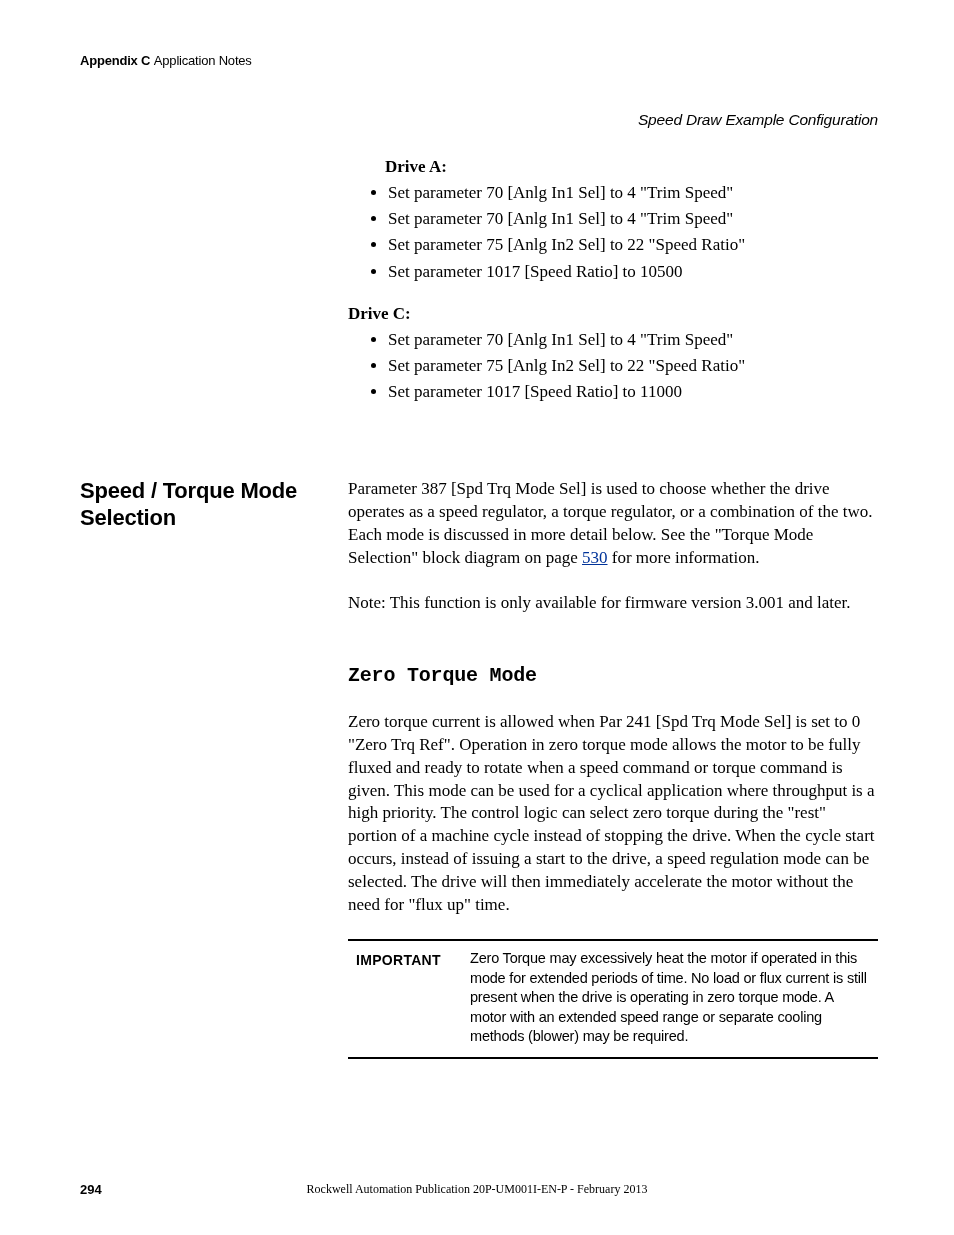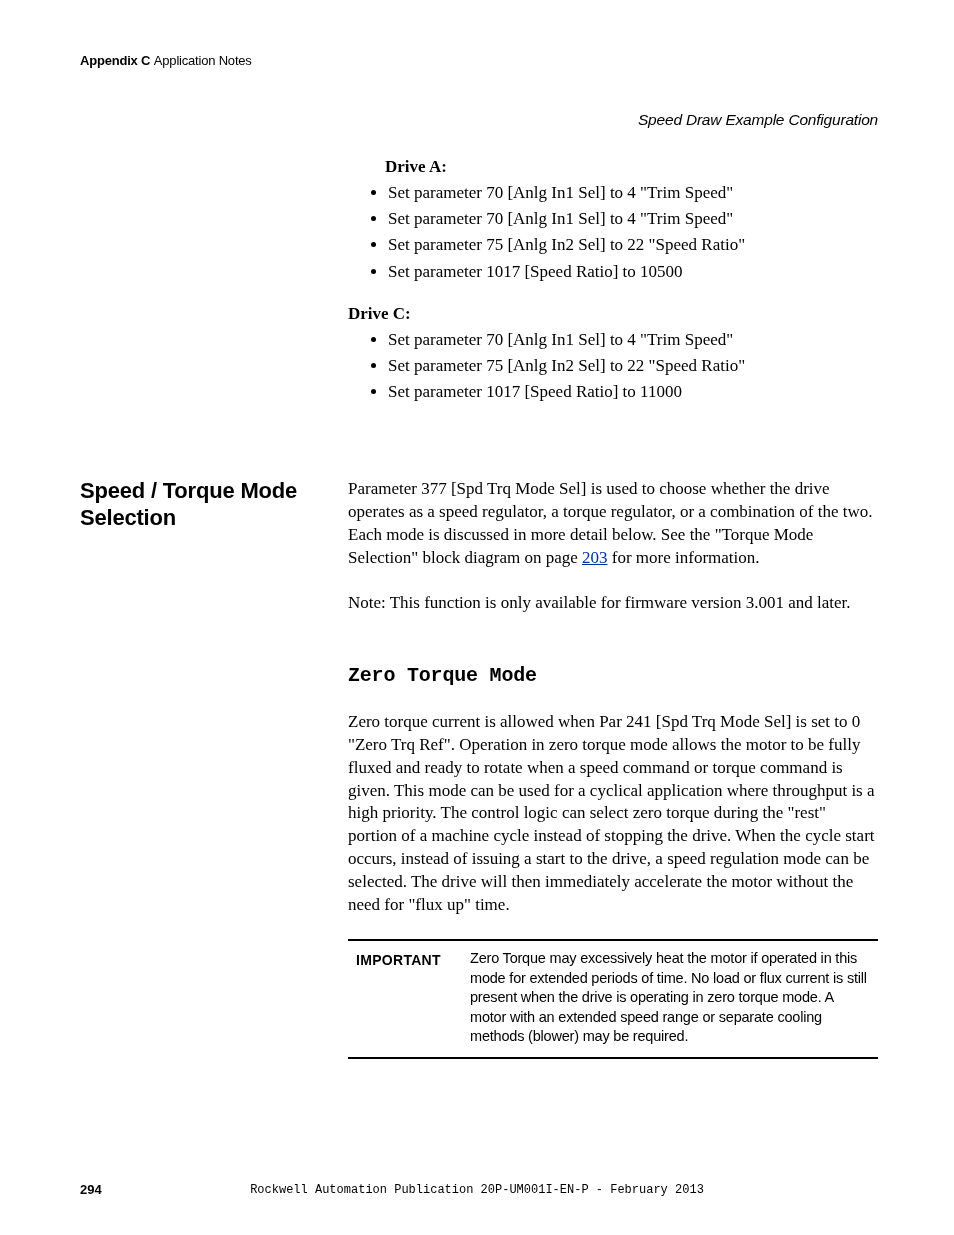--- a/index.html
+++ b/index.html
@@ -123,21 +123,21 @@
     position: absolute;
     bottom: 38px;
     left: 80px;
     font-family: "Helvetica Neue", Helvetica, Arial, sans-serif;
     font-weight: 700;
     font-size: 13px;
   }
   .footer-pub {
     position: absolute;
     bottom: 38px;
-    font-family: Liberation Mono, monospace;
+    font-family: Liberation Serif, serif;
     font-size: 12px;
     width: 954px;
     text-align: center;
     left: 0;
   }
 </style>
 </head>
 <body>
 
 <div class="page">
@@ -165,21 +165,21 @@
       <li>Set parameter 70 [Anlg In1 Sel] to 4 "Trim Speed"</li>
       <li>Set parameter 75 [Anlg In2 Sel] to 22 "Speed Ratio"</li>
       <li>Set parameter 1017 [Speed Ratio] to 11000</li>
     </ul>
   </div>
 
   <div class="side-heading" style="top:478px;">Speed / Torque Mode Selection</div>
 
   <div class="body-col" style="top:478px;">
     <div class="para">
-      <span>Parameter 377 [Spd Trq Mode Sel] is used to choose whether the drive operates as a speed regulator, a torque regulator, or a combination of the two. Each mode is discussed in more detail below. See the "Torque Mode Selection" block diagram on page </span><a href="#" class="page-ref">203</a><span> for more information.</span>
+      <span>Parameter 387 [Spd Trq Mode Sel] is used to choose whether the drive operates as a speed regulator, a torque regulator, or a combination of the two. Each mode is discussed in more detail below. See the "Torque Mode Selection" block diagram on page </span><a href="#" class="page-ref">530</a><span> for more information.</span>
     </div>
     <div class="para" style="margin-top:22px;">Note: This function is only available for firmware version 3.001 and later.</div>
 
     <div class="h2" style="margin-top:48px;">Zero Torque Mode</div>
     <div class="para" style="margin-top:22px;">Zero torque current is allowed when Par 241 [Spd Trq Mode Sel] is set to 0 "Zero Trq Ref". Operation in zero torque mode allows the motor to be fully fluxed and ready to rotate when a speed command or torque command is given. This mode can be used for a cyclical application where throughput is a high priority. The control logic can select zero torque during the "rest" portion of a machine cycle instead of stopping the drive. When the cycle start occurs, instead of issuing a start to the drive, a speed regulation mode can be selected. The drive will then immediately accelerate the motor without the need for "flux up" time.</div>
 
     <table class="important-table">
       <tbody>
           <tr class="rule-top rule-bottom">
         <td class="important-label">IMPORTANT</td>

